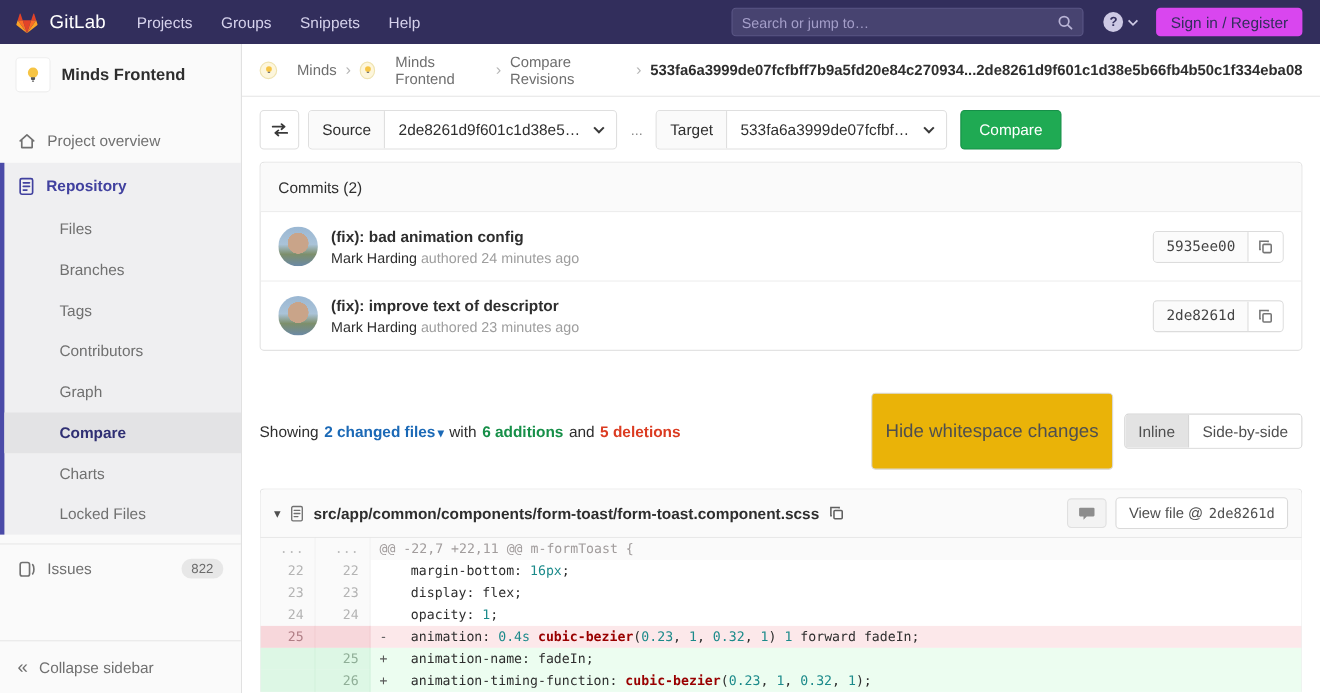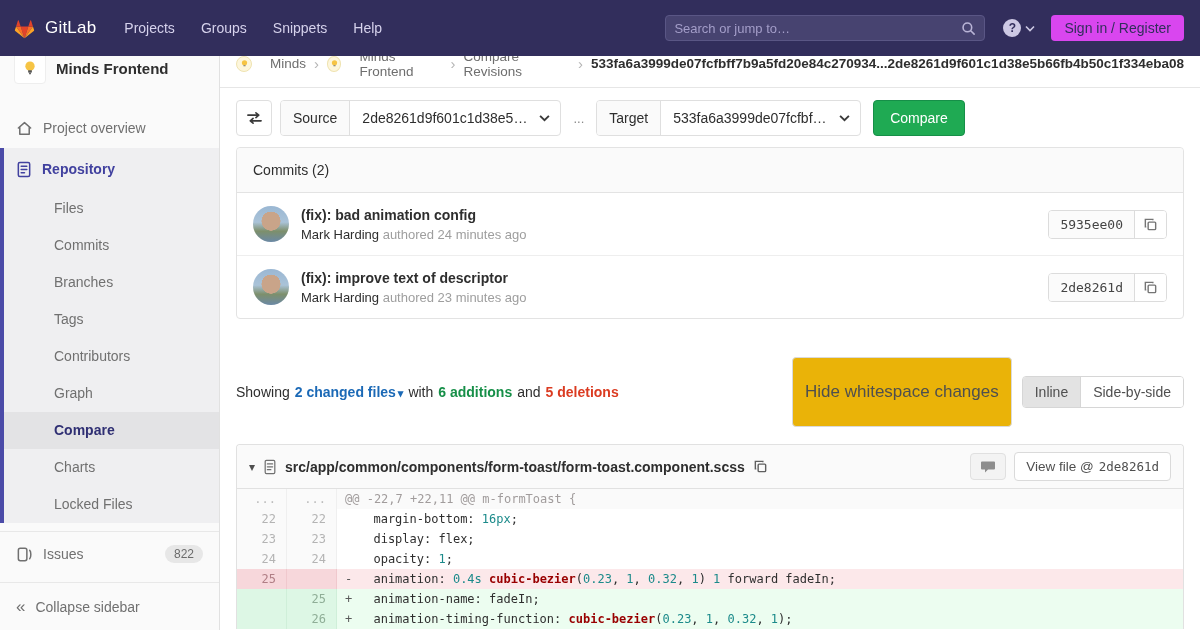--- a/index.html
+++ b/index.html
@@ -1,21 +1,21 @@
 <!DOCTYPE html>
 <html><head>
 <meta charset="utf-8">
 <style>
   * { margin:0; padding:0; box-sizing:border-box; }
   html,body { width:1200px; height:630px; overflow:hidden; background:#fff;
     font-family:"Liberation Sans", sans-serif; font-size:14px; color:#2e2e2e; }
   .viewport { position:relative; width:1200px; height:630px; overflow:hidden; }
 
   
-  .topnav { position:absolute; top:0; left:0; right:0; height:56px; background:#322e5c;
+  .topnav { position:absolute; top:0; left:0; right:0; height:40px; background:#322e5c;
     display:flex; align-items:center; padding:0 16px 0 12px; z-index:30; }
   .brand { display:flex; align-items:center; gap:8px; margin-right:28px; cursor:pointer; }
   .brand-name { color:#fff; font-size:17px; font-weight:500; letter-spacing:.2px; }
   .nav-links { display:flex; gap:26px; }
   .nav-link { color:#d6d2ec; font-size:14px; cursor:pointer; }
   .nav-right { margin-left:auto; display:flex; align-items:center; }
   .searchbox { width:320px; height:26px; background:#474370; border:1px solid #5a5685;
     border-radius:4px; display:flex; align-items:center; padding:0 8px; }
   .searchbox input { flex:1; background:transparent; border:none; outline:none;
     color:#e8e6f5; font-size:13px; font-family:"Liberation Sans",sans-serif; }
@@ -218,21 +218,20 @@
         <div class="snav-item repo-head">
           <svg width="16" height="17" viewBox="0 0 16 18" style="stroke:#41419f; fill:none; stroke-width:1.6; stroke-linecap:round; stroke-linejoin:round;">
             <rect x="2" y="1.5" width="12" height="15" rx="1.6"></rect>
             <line x1="5" y1="5.5" x2="11" y2="5.5"></line>
             <line x1="5" y1="9" x2="11" y2="9"></line>
             <line x1="5" y1="12.5" x2="8.5" y2="12.5"></line>
           </svg>
           <span>Repository</span>
         </div>
         <span class="repo-sub">Files</span>
-        <span class="repo-sub">Commits</span>
         <span class="repo-sub">Branches</span>
         <span class="repo-sub">Tags</span>
         <span class="repo-sub">Contributors</span>
         <span class="repo-sub">Graph</span>
         <span class="repo-sub active">Compare</span>
         <span class="repo-sub">Charts</span>
         <span class="repo-sub">Locked Files</span>
       </div>
 
       <div class="snav-divider"></div>

